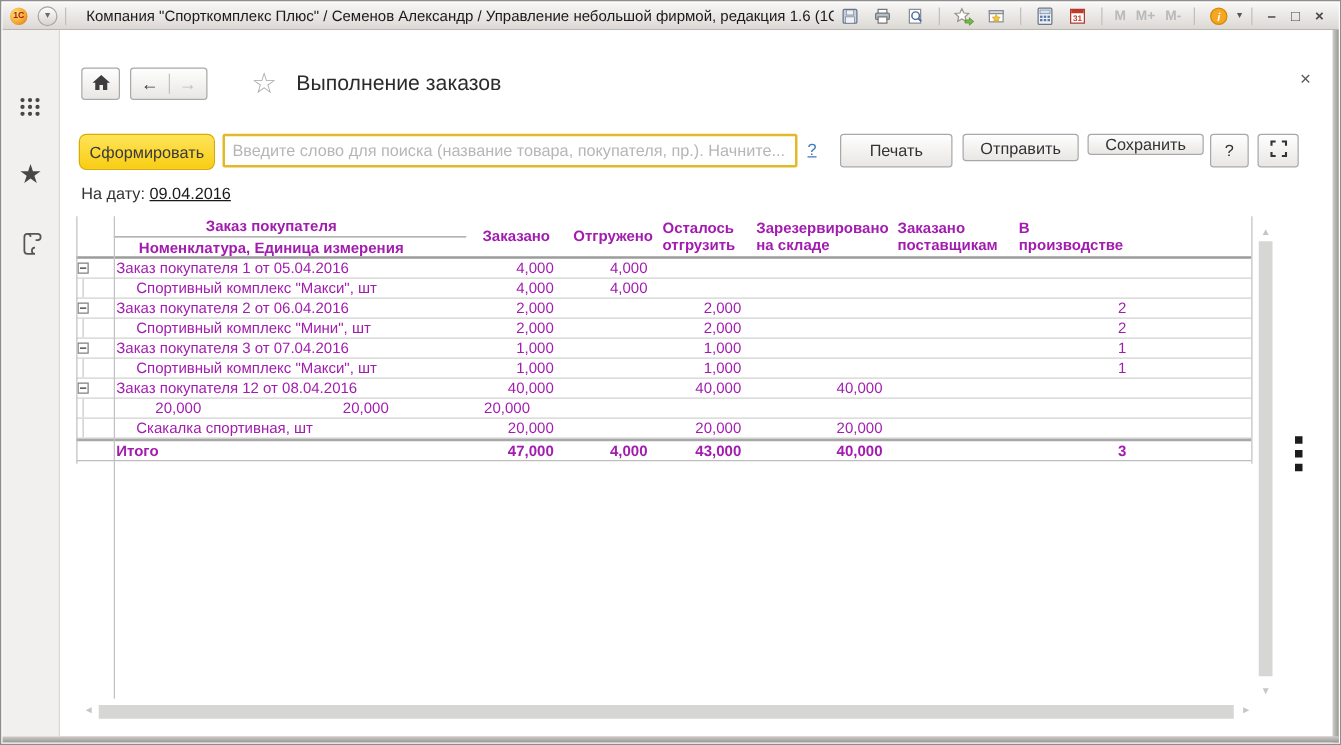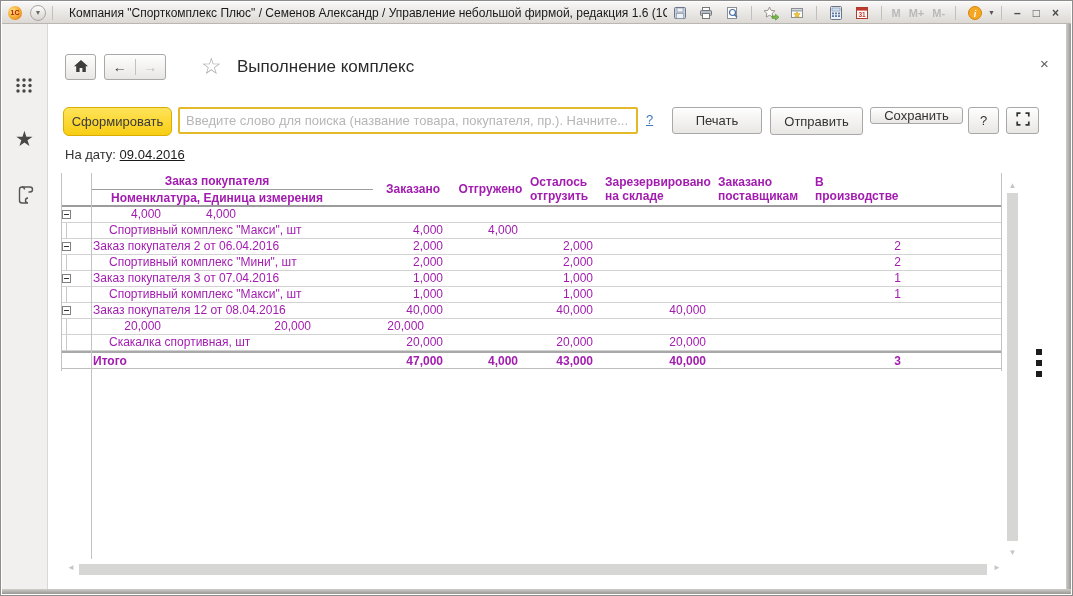--- a/index.html
+++ b/index.html
@@ -41,21 +41,21 @@
 
   
   #generate-btn{position:absolute;left:62px;top:106px;width:107px;height:27px;
     background:linear-gradient(#ffe45a,#f8cd13);border:1px solid #d9ad00;border-radius:6px;
     display:flex;align-items:center;justify-content:center;font-size:13px;color:#3a3a3a;}
   #search-input{position:absolute;left:177px;top:106px;width:460px;height:27px;box-sizing:border-box;
     border:2px solid #e3b929;border-radius:2px;padding:0 6px;font-size:13px;color:#333;outline:none;font-family:"Liberation Sans",sans-serif;}
   #search-input::placeholder{color:#b6b6b6;}
   #search-help{position:absolute;left:645px;top:111px;font-size:13px;color:#3e79bd;text-decoration:underline;}
   #print-btn{position:absolute;left:671px;top:106px;width:90px;height:27px;}
-  #send-btn{position:absolute;left:769px;top:106px;width:93px;height:28px;}
+  #send-btn{position:absolute;left:769px;top:106px;width:93px;height:22px;}
   #save-btn{position:absolute;left:869px;top:106px;width:93px;height:17px;}
   #help-btn{position:absolute;left:967px;top:106px;width:31px;height:27px;}
   #fullscreen-btn{position:absolute;left:1005px;top:106px;width:33px;height:27px;}
 
   
   #date-row{position:absolute;left:64px;top:146px;font-size:13px;color:#333;}
   #date-row a{color:#1a1a1a;text-decoration:underline;}
 
   
   #report{position:absolute;left:60px;top:172px;width:940px;font-size:12px;color:#a21caf;}
@@ -211,21 +211,21 @@
   </div>
   <div id="nav-btns" class="btn" style="padding:0;">
     <div class="half back">
         <span>←</span>
       </div>
     <div class="half fwd">
         <span>→</span>
       </div>
   </div>
   <div id="fav-star">☆</div>
-  <div id="page-title">Выполнение комплекс</div>
+  <div id="page-title">Выполнение заказов</div>
   <div id="form-close">×</div>
 
   <div id="generate-btn">Сформировать</div>
   <input id="search-input" type="text" placeholder="Введите слово для поиска (название товара, покупателя, пр.). Начните..." style="">
   <a id="search-help" href="#">?</a>
   <div id="print-btn" class="btn">Печать</div>
   <div id="send-btn" class="btn">Отправить</div>
   <div id="save-btn" class="btn">Сохранить</div>
   <div id="help-btn" class="btn">?</div>
   <div id="fullscreen-btn" class="btn">
@@ -253,20 +253,21 @@
           <div class="hcol" style="width: 113px;">Зарезервировано на складе</div>
           <div class="hcol" style="width: 97px;">Заказано поставщикам</div>
           <div class="hcol" style="width: 98px;">В производстве</div>
         </div>
     </div>
     <div>
         <div class="t-row group">
           <div class="cell tree">
             <span class="minus-box"></span>
           </div>
+          <div class="cell name">Заказ покупателя 1 от 05.04.2016</div>
           <div class="cell num" style="width: 80px;">4,000</div>
           <div class="cell num" style="width: 75px;">4,000</div>
           <div class="cell num" style="width: 75px;"></div>
           <div class="cell num" style="width: 113px;"></div>
           <div class="cell num" style="width: 97px;"></div>
           <div class="cell num" style="width: 98px;"></div>
           <div class="cell num" style="width: 90px;"></div>
         </div>
         <div class="t-row item">
           <div class="cell tree tline"></div>

